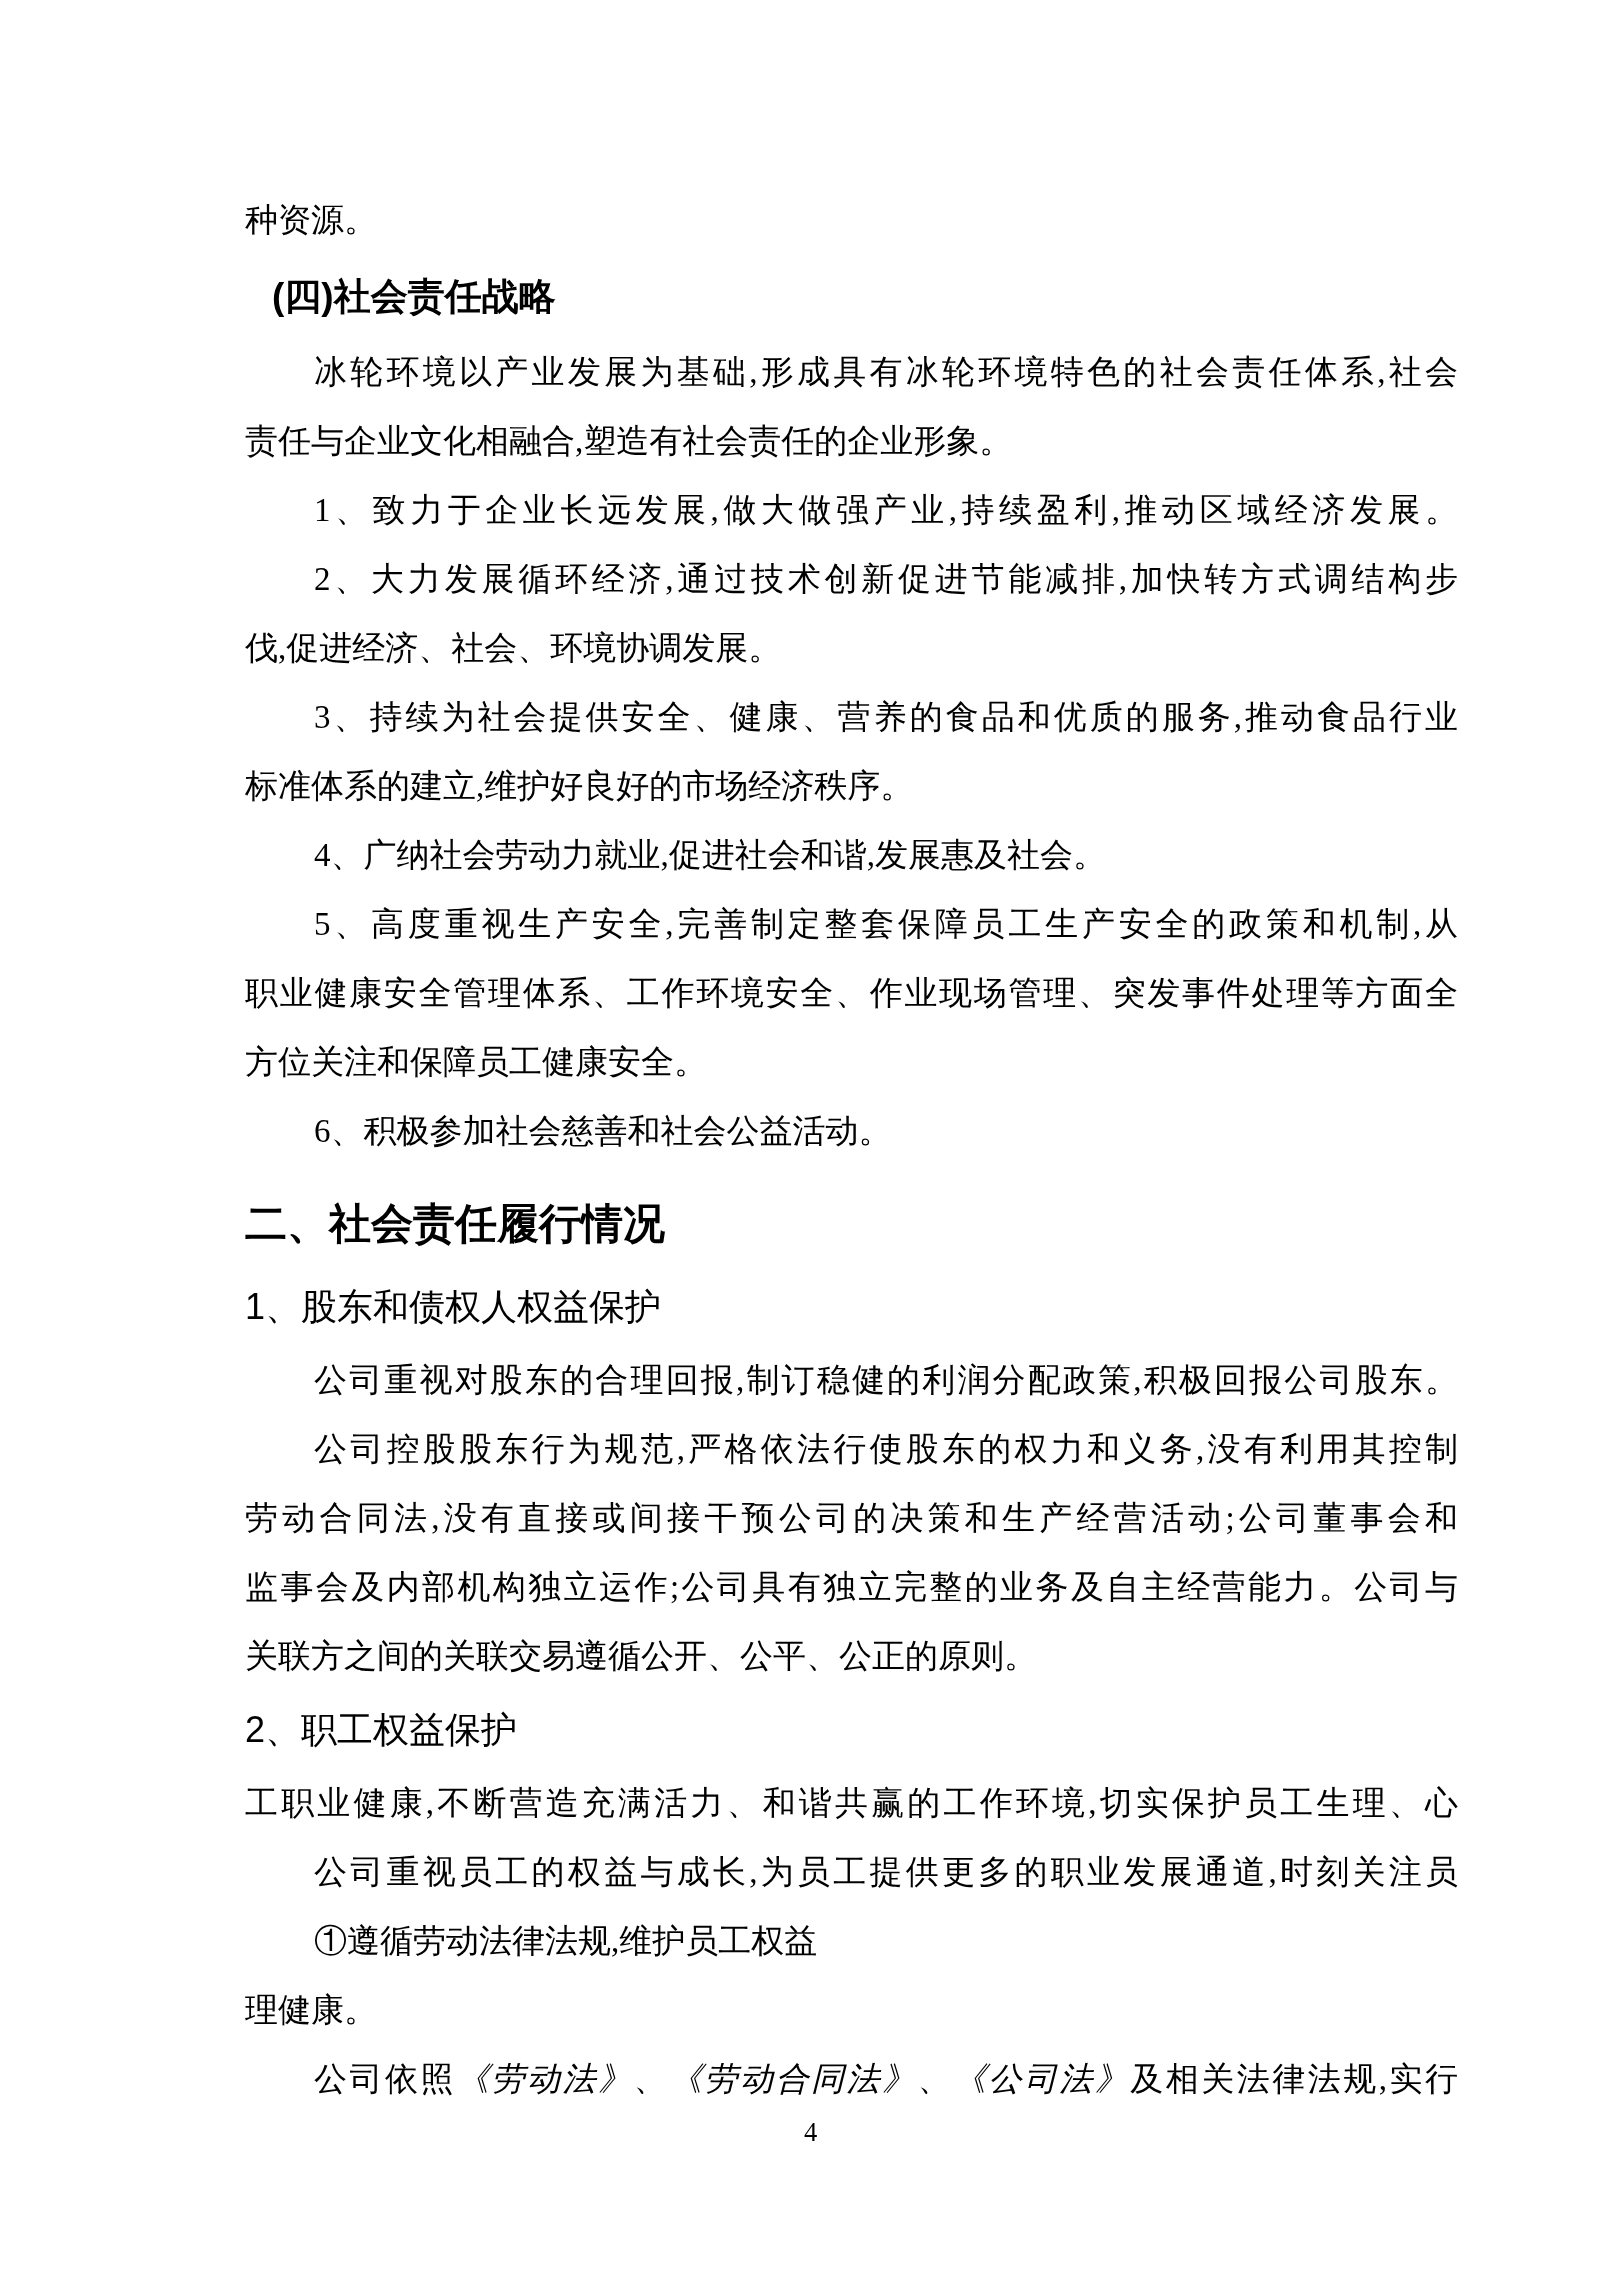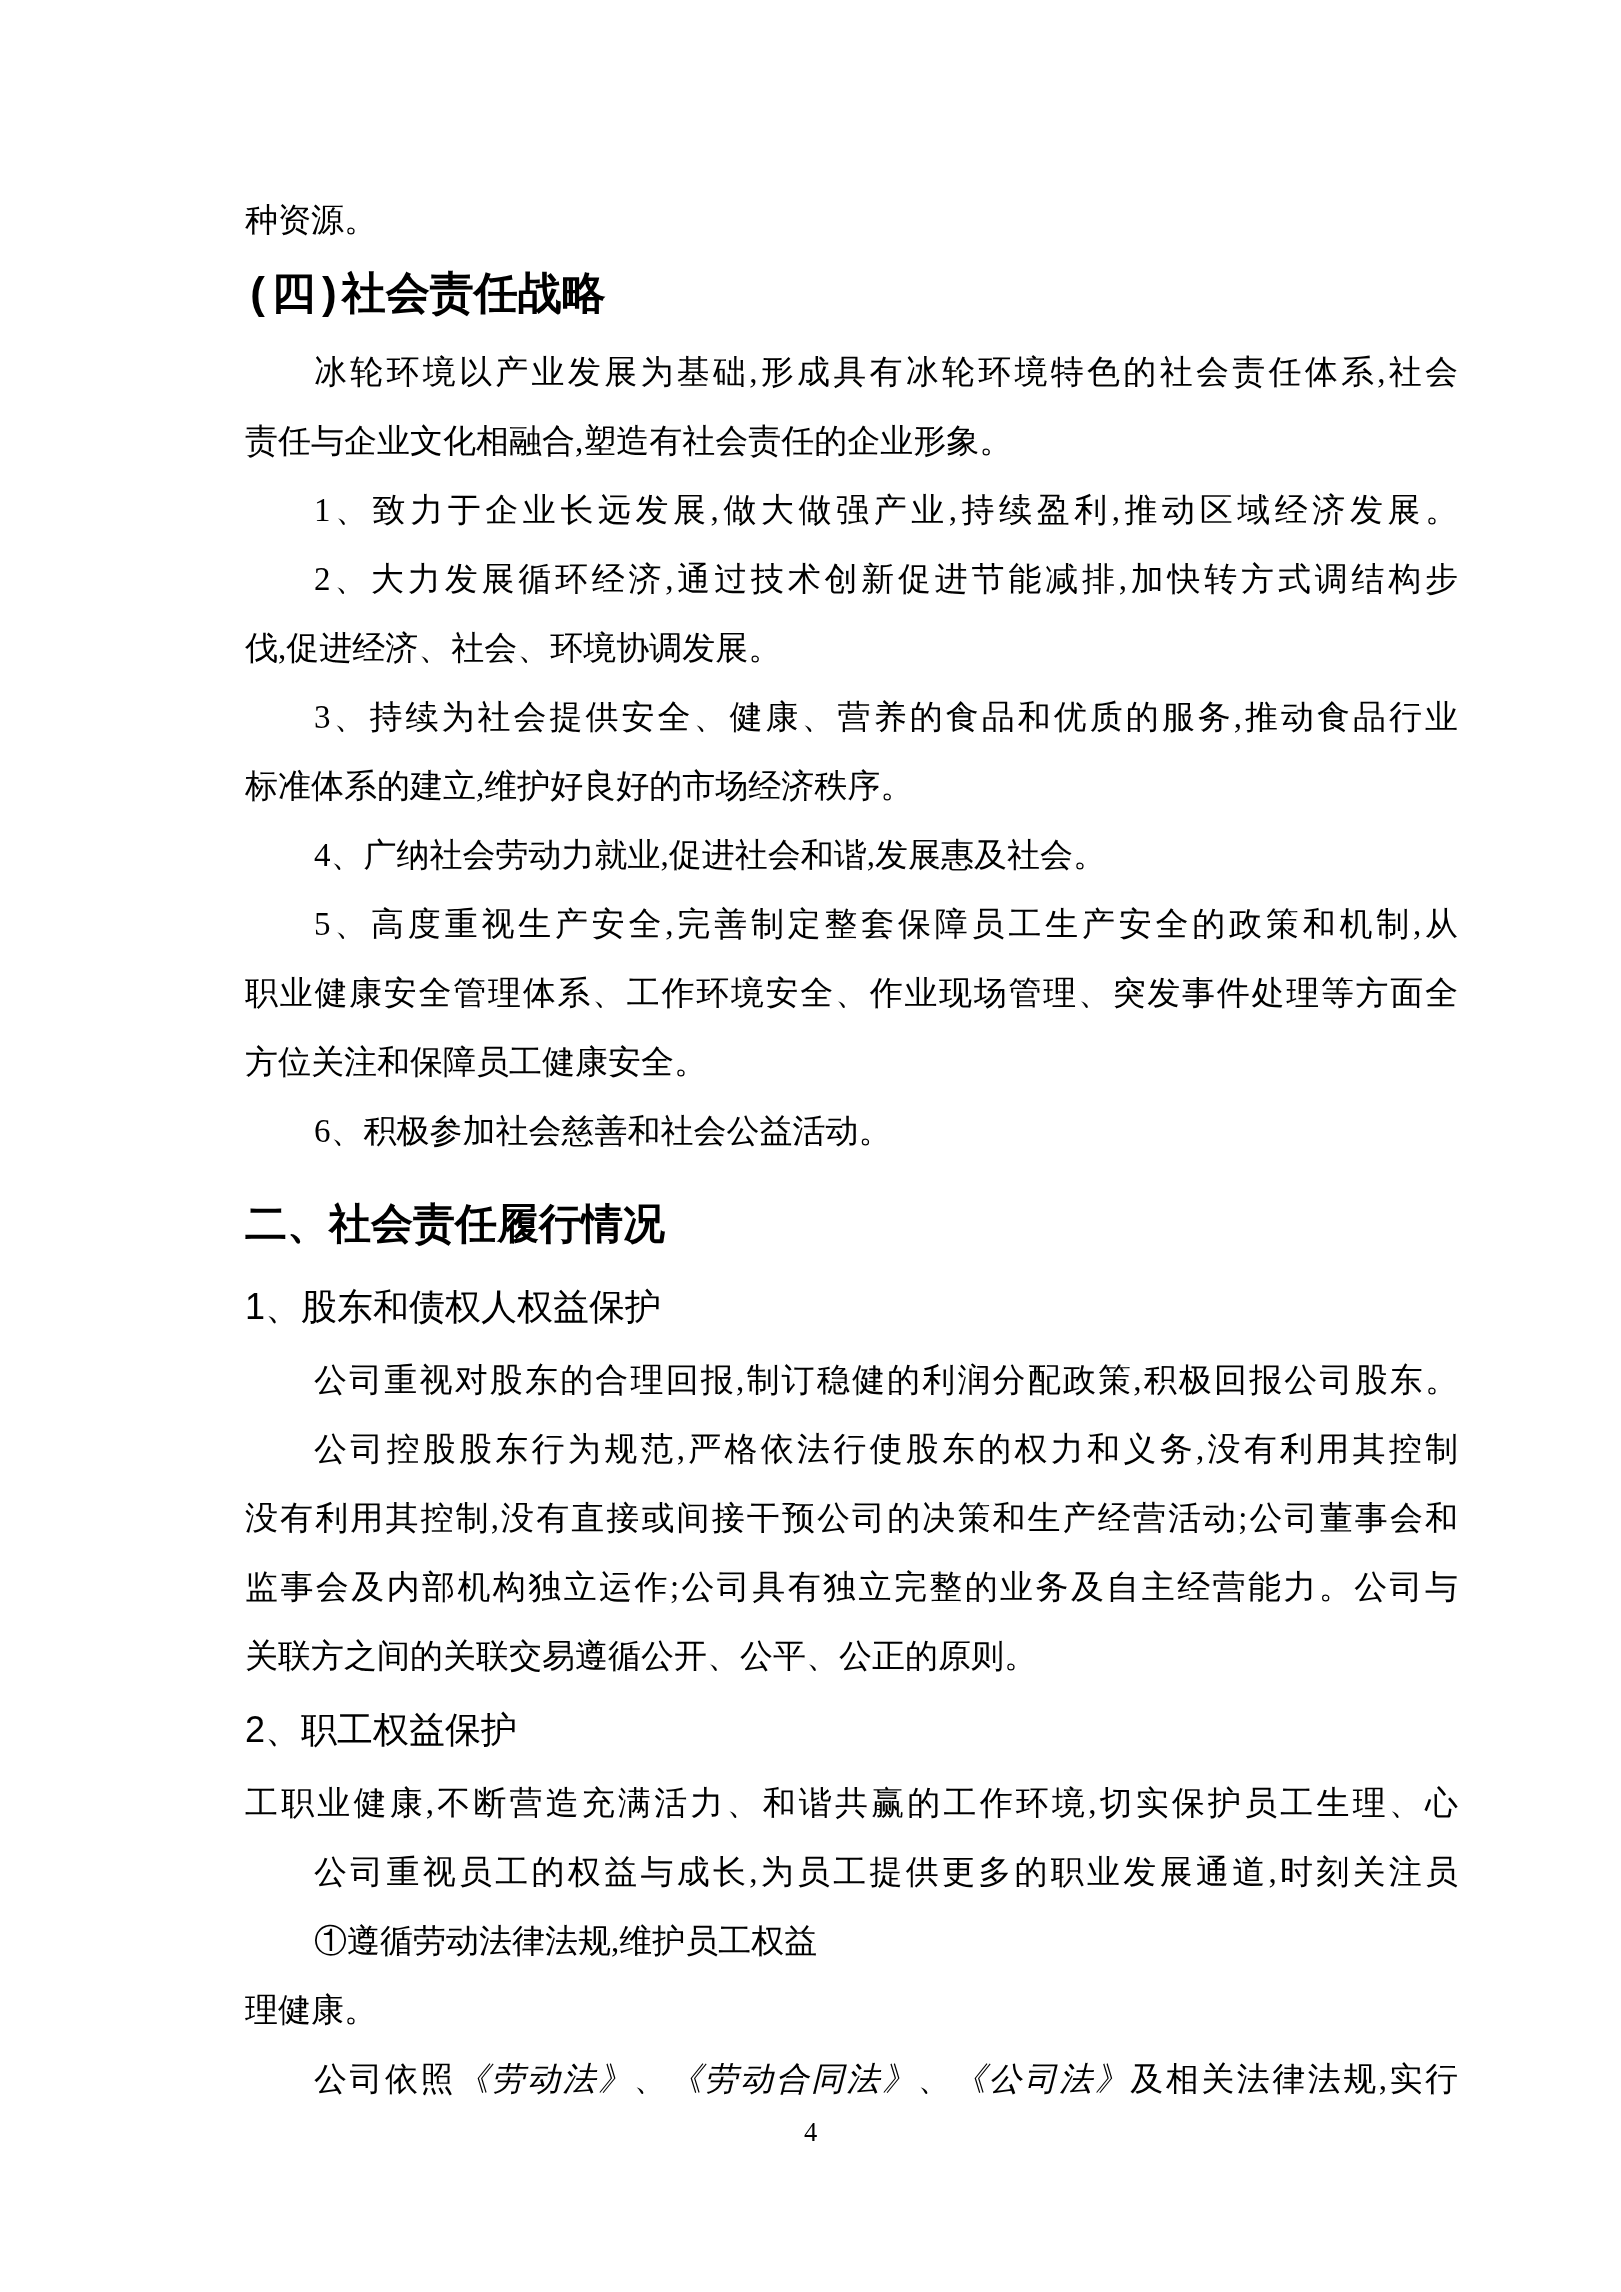--- a/index.html
+++ b/index.html
@@ -16,24 +16,24 @@
     font-family:"Liberation Serif","DejaVu Serif",serif;
     font-size:33px;
     line-height:69px;
     height:69px;
     white-space:normal;
     overflow:visible;
   }
   .ind { text-indent:69px; }
   .just { text-align:justify; text-align-last:justify; }
   .h-sec4 {
-    font-family:Liberation Mono, monospace;
+    font-family:Liberation Sans, sans-serif;
     font-weight:700;
-    font-size:44px;
-    line-height:83px; height:83px;
+    font-size:37px;
+    line-height:83px; height:83px;margin-left:27px;
   }
   .h-sec2 {
     font-family:"Liberation Sans","DejaVu Sans",sans-serif;
     font-weight:700;
     font-size:42px;
     line-height:88px; height:88px;
     margin-top:13.7px;
   }
   .h-sub {
     font-family:"Liberation Sans","DejaVu Sans",sans-serif;
@@ -81,21 +81,21 @@
 
   <div class="ln ind">6、积极参加社会慈善和社会公益活动。</div>
 
   <div class="h-sec2">二、社会责任履行情况</div>
 
   <div class="h-sub">1、股东和债权人权益保护</div>
 
   <div class="ln ind just">公司重视对股东的合理回报,制订稳健的利润分配政策,积极回报公司股东。</div>
 
   <div class="ln ind just">公司控股股东行为规范,严格依法行使股东的权力和义务,没有利用其控制</div>
-  <div class="ln just">没有利用其控制,没有直接或间接干预公司的决策和生产经营活动;公司董事会和</div>
+  <div class="ln just">劳动合同法,没有直接或间接干预公司的决策和生产经营活动;公司董事会和</div>
   <div class="ln just">监事会及内部机构独立运作;公司具有独立完整的业务及自主经营能力。公司与</div>
   <div class="ln">关联方之间的关联交易遵循公开、公平、公正的原则。</div>
 
   <div class="h-sub">2、职工权益保护</div>
 
   <div class="ln just">工职业健康,不断营造充满活力、和谐共赢的工作环境,切实保护员工生理、心</div>
   <div class="ln ind just">公司重视员工的权益与成长,为员工提供更多的职业发展通道,时刻关注员</div>
   <div class="ln ind">①遵循劳动法律法规,维护员工权益</div>
 
   <div class="ln">理健康。</div>

